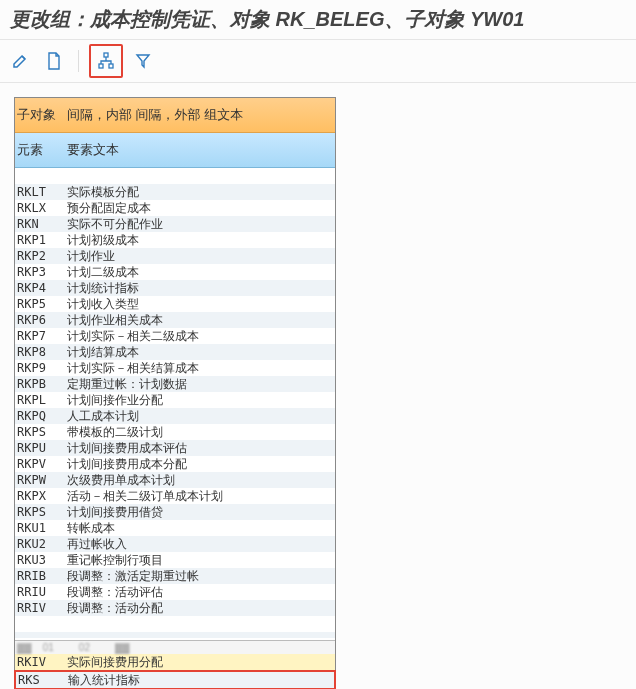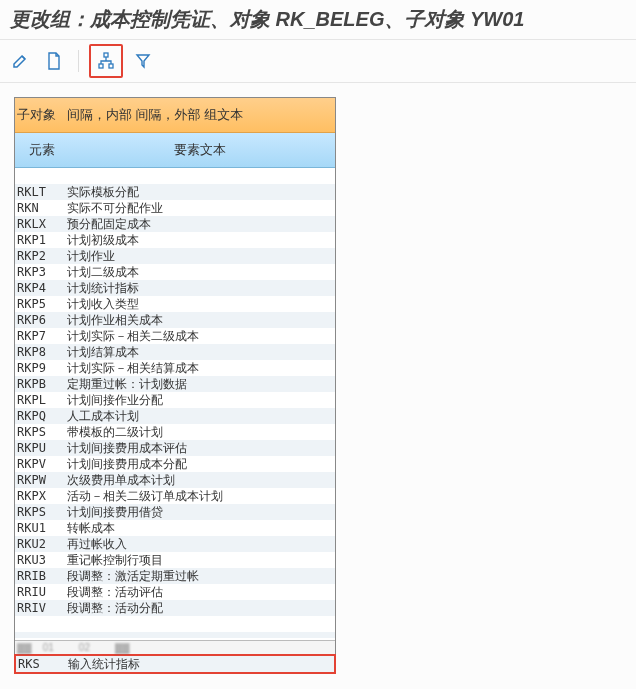--- a/index.html
+++ b/index.html
@@ -62,21 +62,20 @@
     line-height: 18px;
     padding: 8px 2px;
   }
   .hr-orange {
     background: linear-gradient(#ffcf8b, #ffbf62);
     border-bottom: 1px solid #e0a24a;
   }
   .hr-blue {
     background: linear-gradient(#c7e8ff, #a6d8f7);
     border-bottom: 1px solid #7ab6d9;
-    text-align: center;
   }
   .col-a { flex: 0 0 50px; }
   .col-b { flex: 1; }
   .rows {
     max-height: 470px;
     overflow: hidden;
   }
   .row {
     display: flex;
     line-height: 16px;
@@ -162,26 +161,26 @@
   </div>
 
   <div class="rows" id="rows">
     <div class="row blank"></div>
 
   <div class="row">
         <div class="col-a">RKLT</div>
         <div class="col-b">实际模板分配</div>
       </div>
       <div class="row">
+        <div class="col-a">RKLX</div>
+        <div class="col-b">预分配固定成本</div>
+      </div>
+      <div class="row">
         <div class="col-a">RKN</div>
         <div class="col-b">实际不可分配作业</div>
-      </div>
-      <div class="row">
-        <div class="col-a">RKLX</div>
-        <div class="col-b">预分配固定成本</div>
       </div>
       <div class="row">
         <div class="col-a">RKP1</div>
         <div class="col-b">计划初级成本</div>
       </div>
       <div class="row">
         <div class="col-a">RKP2</div>
         <div class="col-b">计划作业</div>
       </div>
       <div class="row">
@@ -272,20 +271,24 @@
         <div class="col-a">RRIV</div>
         <div class="col-b">段调整：活动分配</div>
       </div>
       <div class="row blank"></div>
       <div class="row blank"></div>
     </div>
 
   <div class="bottom-strip">
     <div class="scroll-hint">
       <span class="blur">▓▓    01         02         ▓▓</span>
+    </div>
+    <div class="row row-sel">
+      <div class="col-a">RKIV</div>
+      <div class="col-b">实际间接费用分配</div>
     </div>
     <div class="red-rect-bottom">
       <div class="row" style="background:#eef3f7">
         <div class="col-a">RKS</div>
         <div class="col-b">输入统计指标</div>
       </div>
     </div>
   </div>
 </div>
 

